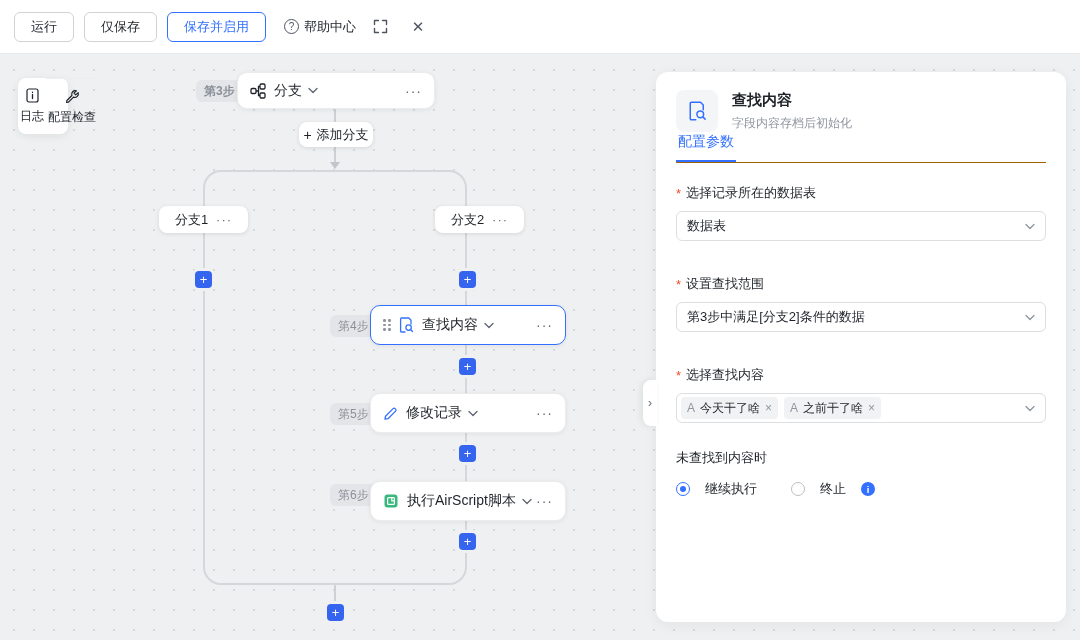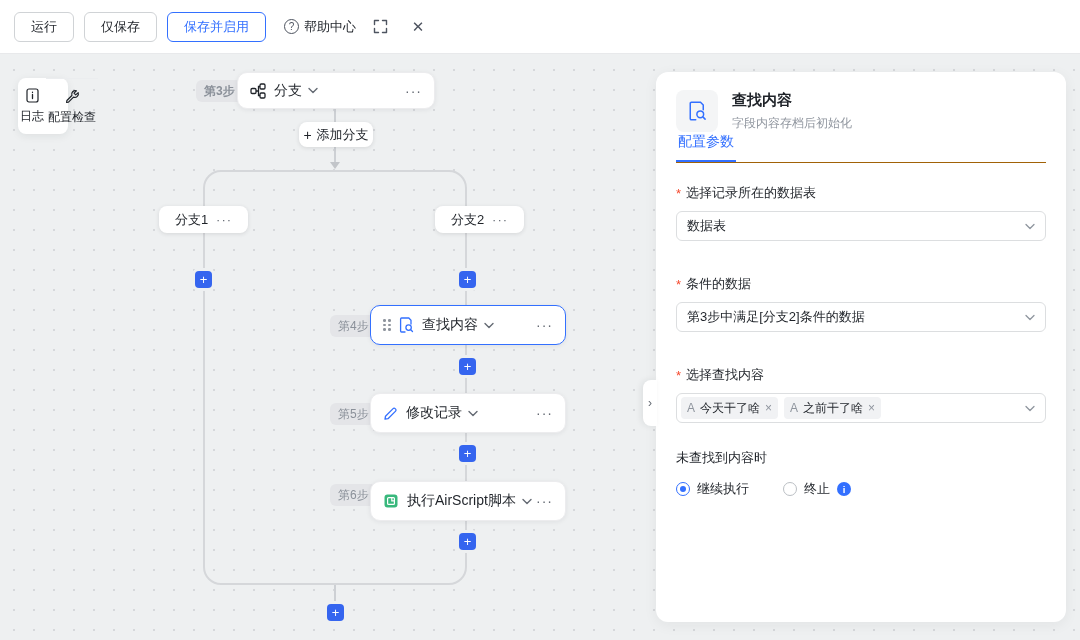--- a/index.html
+++ b/index.html
@@ -97,21 +97,21 @@
     display:flex; align-items:center; padding:0 10px; font-size:13px; color:#1f2329;
     cursor:pointer; background:#fff; }
   .select .sel-chev { margin-left:auto; color:#8f959e; display:flex; }
   .multi { padding:0 10px 0 4px; gap:6px; }
   .tag { display:flex; align-items:center; gap:5px; background:#f1f2f4; border-radius:4px;
     height:22px; padding:0 6px; font-size:12px; color:#1f2329; }
   .tag .t-type { color:#8f959e; font-size:12px; }
   .tag .t-x { color:#8f959e; font-size:12px; cursor:pointer; }
   .nf-field { margin-top:26px; }
   .radio-row { display:flex; align-items:center; gap:34px; margin-top:13px; }
-  .radio-opt { display:flex; align-items:center; gap:7px; font-size:13px; cursor:pointer; }
+  .radio-opt { display:flex; align-items:center; gap:15px; font-size:13px; cursor:pointer; }
   .radio { width:14px; height:14px; border-radius:50%; border:1px solid #bbbfc4; background:#fff; }
   .radio.on { border:1.5px solid #3370ff; position:relative; }
   .radio.on::after { content:""; position:absolute; left:3px; top:3px; width:6px; height:6px;
     border-radius:50%; background:#3370ff; }
   .info-i { width:14px; height:14px; border-radius:50%; background:#3370ff; color:#fff;
     font-size:9.5px; font-weight:bold; display:flex; align-items:center; justify-content:center;
     font-style:normal; cursor:pointer; }
 </style>
 </head>
 <body>
@@ -288,21 +288,21 @@
               <svg width="10" height="7" viewBox="0 0 10 7">
                 <path d="M1 1.5 5 5.5 9 1.5" fill="none" stroke="#8f959e" stroke-width="1.3" stroke-linecap="round" stroke-linejoin="round"></path>
               </svg>
             </span>
         </div>
       </div>
 
       <div class="field" style="margin-top:34px;">
         <div class="field-label">
           <span class="req">*</span>
-          <span>条件的数据</span>
+          <span>设置查找范围</span>
         </div>
         <div class="select">
           <span>第3步中满足[分支2]条件的数据</span>
           <span class="sel-chev">
               <svg width="10" height="7" viewBox="0 0 10 7">
                 <path d="M1 1.5 5 5.5 9 1.5" fill="none" stroke="#8f959e" stroke-width="1.3" stroke-linecap="round" stroke-linejoin="round"></path>
               </svg>
             </span>
         </div>
       </div>

